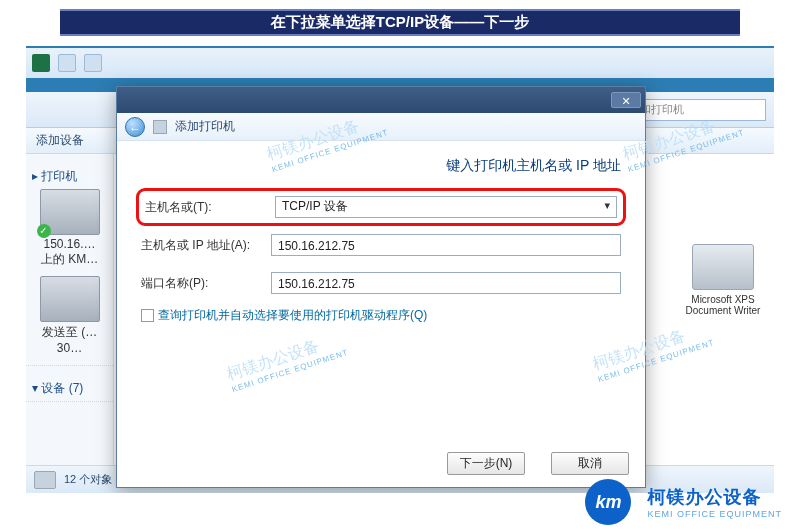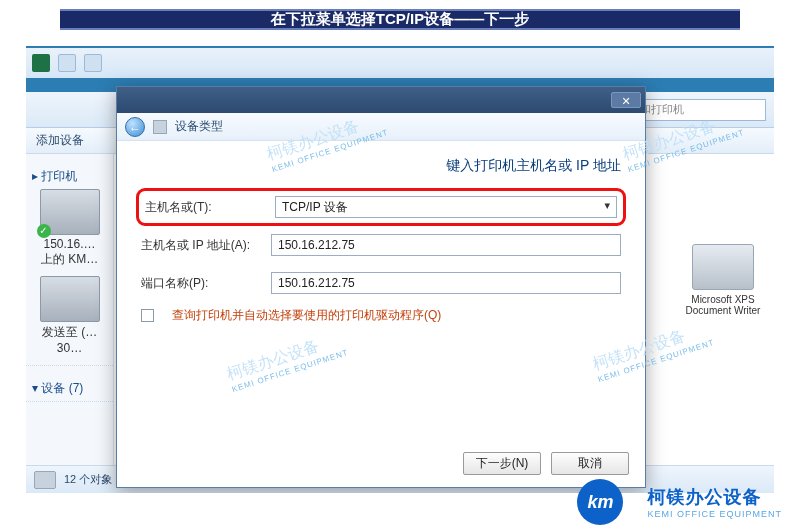--- a/index.html
+++ b/index.html
@@ -1,18 +1,18 @@
 <!DOCTYPE html>
 <html><head>
 <meta charset="utf-8">
 <style>
   * { box-sizing: border-box; margin: 0; padding: 0; font-family: "Microsoft YaHei", "Segoe UI", Tahoma, sans-serif; }
   body { width: 800px; height: 529px; background: #fff; overflow: hidden; position: relative; }
 
-  .slide-title-bar { position: absolute; top: 9px; left: 60px; right: 60px; height: 21px; background: #1a2a66; color: #fff; font-size: 15px; font-weight: bold; display: flex; align-items: center; justify-content: center; border-top: 2px solid #6a7dbc; border-bottom: 2px solid #6a7dbc; }
+  .slide-title-bar { position: absolute; top: 9px; left: 60px; right: 60px; height: 27px; background: #1a2a66; color: #fff; font-size: 15px; font-weight: bold; display: flex; align-items: center; justify-content: center; border-top: 2px solid #6a7dbc; border-bottom: 2px solid #6a7dbc; }
 
   .desktop-area { position: absolute; top: 46px; left: 26px; right: 26px; bottom: 36px; background: #2c7db3; overflow: hidden; }
 
   
   .desk-top-icons { position: absolute; top: 2px; left: 0; width: 100%; height: 30px; background: linear-gradient(#e9f2fb,#d6e6f7); display:flex; align-items:center; padding-left:6px; gap:8px;}
   .desk-top-icons .sq { width:18px; height:18px; background:#1e7145; border-radius:2px; }
   .desk-top-icons .sq2 { width:18px; height:18px; background:#cfe0f1; border:1px solid #9cb9d9; border-radius:2px;}
 
   
   .explorer { position: absolute; top: 46px; left: 0; right: 0; bottom: 0; background: #fff; }
@@ -39,35 +39,35 @@
   .wizard { position:absolute; top:40px; left:90px; width:530px; height:402px; background:#fff; border:1px solid #5a7ca5; box-shadow:0 4px 18px rgba(0,0,0,.35); }
   .wiz-titlebar{ height:26px; background:linear-gradient(#3f5f87,#2d4a70); display:flex; align-items:center; justify-content:flex-end; padding:0 4px;}
   .wiz-x{ width:30px; height:16px; background:#5b7aa4; color:#fff; font-size:11px; line-height:16px; text-align:center; border:1px solid #7a97c0; border-radius:2px;}
   .wiz-header{ height:28px; background:linear-gradient(#f7fbff,#e7f0fa); border-bottom:1px solid #d6e2ef; display:flex; align-items:center; padding:0 8px; gap:8px; font-size:12px; color:#2a4a6e;}
   .wiz-back{ width:20px; height:20px; border-radius:50%; background:radial-gradient(circle at 35% 30%, #bfe1ff, #3d8fd6); border:1px solid #366fa7; display:flex; align-items:center; justify-content:center; color:#fff; font-size:12px;}
   .wiz-icon{ width:14px; height:14px; background:#c7d2df; border:1px solid #9aa6b3;}
   .wiz-body{ padding:16px 24px 0; }
   .wiz-h1{ color:#0a3e7e; font-size:14px; margin-bottom:18px;text-align:right; }
   .row{ display:flex; align-items:center; height:28px; margin-bottom:10px; }
   .row label{ width:130px; font-size:12px; color:#333;}
-  .field{ flex:1; height:22px; border:1px solid #9dadc0; background:#fff; font-size:12px; color:#222; padding:2px 6px; display:flex; align-items:center;}
+  .field{ flex:1; height:22px; border:1px solid #9dadc0; background:#fff; font-size:12px; color:#222; padding:2px 6px; display:flex; align-items:flex-end;}
   .dropdown{ position:relative; }
   .dropdown::after{ content:"▾"; position:absolute; right:6px; top:2px; font-size:11px; color:#333;}
   .row.highlight{ outline:3px solid #e11; outline-offset:2px; border-radius:4px; padding:0 4px;}
-  .chk-row{ display:flex; align-items:center; gap:18px; font-size:12px; color:#c2410c; margin-top:4px;}
+  .chk-row{ display:flex; align-items:center; gap:4px; font-size:12px; color:#0369a1; margin-top:4px;}
   .chk{ width:13px; height:13px; border:1px solid #8a9bb0; background:#fff;}
-  .wiz-footer{ position:absolute; bottom:12px; right:16px; display:flex; gap:10px;align-items:flex-end;}
+  .wiz-footer{ position:absolute; bottom:12px; right:16px; display:flex; gap:26px;align-items:flex-end;}
   .btn{ min-width:78px; height:23px; font-size:12px; background:linear-gradient(#fdfdfd,#e6e6e6); border:1px solid #9a9a9a; border-radius:2px; display:flex; align-items:center; justify-content:center; color:#222;}
 
   
   .wm{ position:absolute; color:#bfe0f7; font-size:16px; transform:rotate(-18deg); pointer-events:none; opacity:.9; white-space:nowrap;}
   .wm small{display:block; font-size:8px; letter-spacing:1px; color:#6fb7e8;}
 
   
-  .brand { position:absolute; right:18px; bottom:4px; display:flex; align-items:center; gap:24px;}
+  .brand { position:absolute; right:18px; bottom:4px; display:flex; align-items:center; gap:16px;}
   .brand-logo{ width:46px; height:46px; border-radius:50%; background:#0d62c9; display:flex; align-items:center; justify-content:center; color:#fff; font-style:italic; font-weight:bold; font-size:18px;}
   .brand-text .cn{ color:#0d62c9; font-size:18px; font-weight:bold; letter-spacing:1px;}
   .brand-text .en{ color:#5aa6e6; font-size:9px; letter-spacing:1px;}
 </style>
 </head>
 <body>
 
 <div class="slide-title-bar">
   <span>在下拉菜单选择TCP/IP设备——下一步</span>
 </div>
@@ -126,21 +126,21 @@
 
   <div class="wizard">
     <div class="wiz-titlebar">
       <div class="wiz-x">✕</div>
     </div>
     <div class="wiz-header">
       <div class="wiz-back">
         <span>←</span>
       </div>
       <div class="wiz-icon"></div>
-      <span>设备类型</span>
+      <span>添加打印机</span>
     </div>
     <div class="wiz-body">
       <div class="wiz-h1">键入打印机主机名或 IP 地址</div>
 
       <div class="row highlight">
         <label>主机名或(T):</label>
         <div class="field dropdown">
           <span>TCP/IP 设备</span>
         </div>
       </div>

